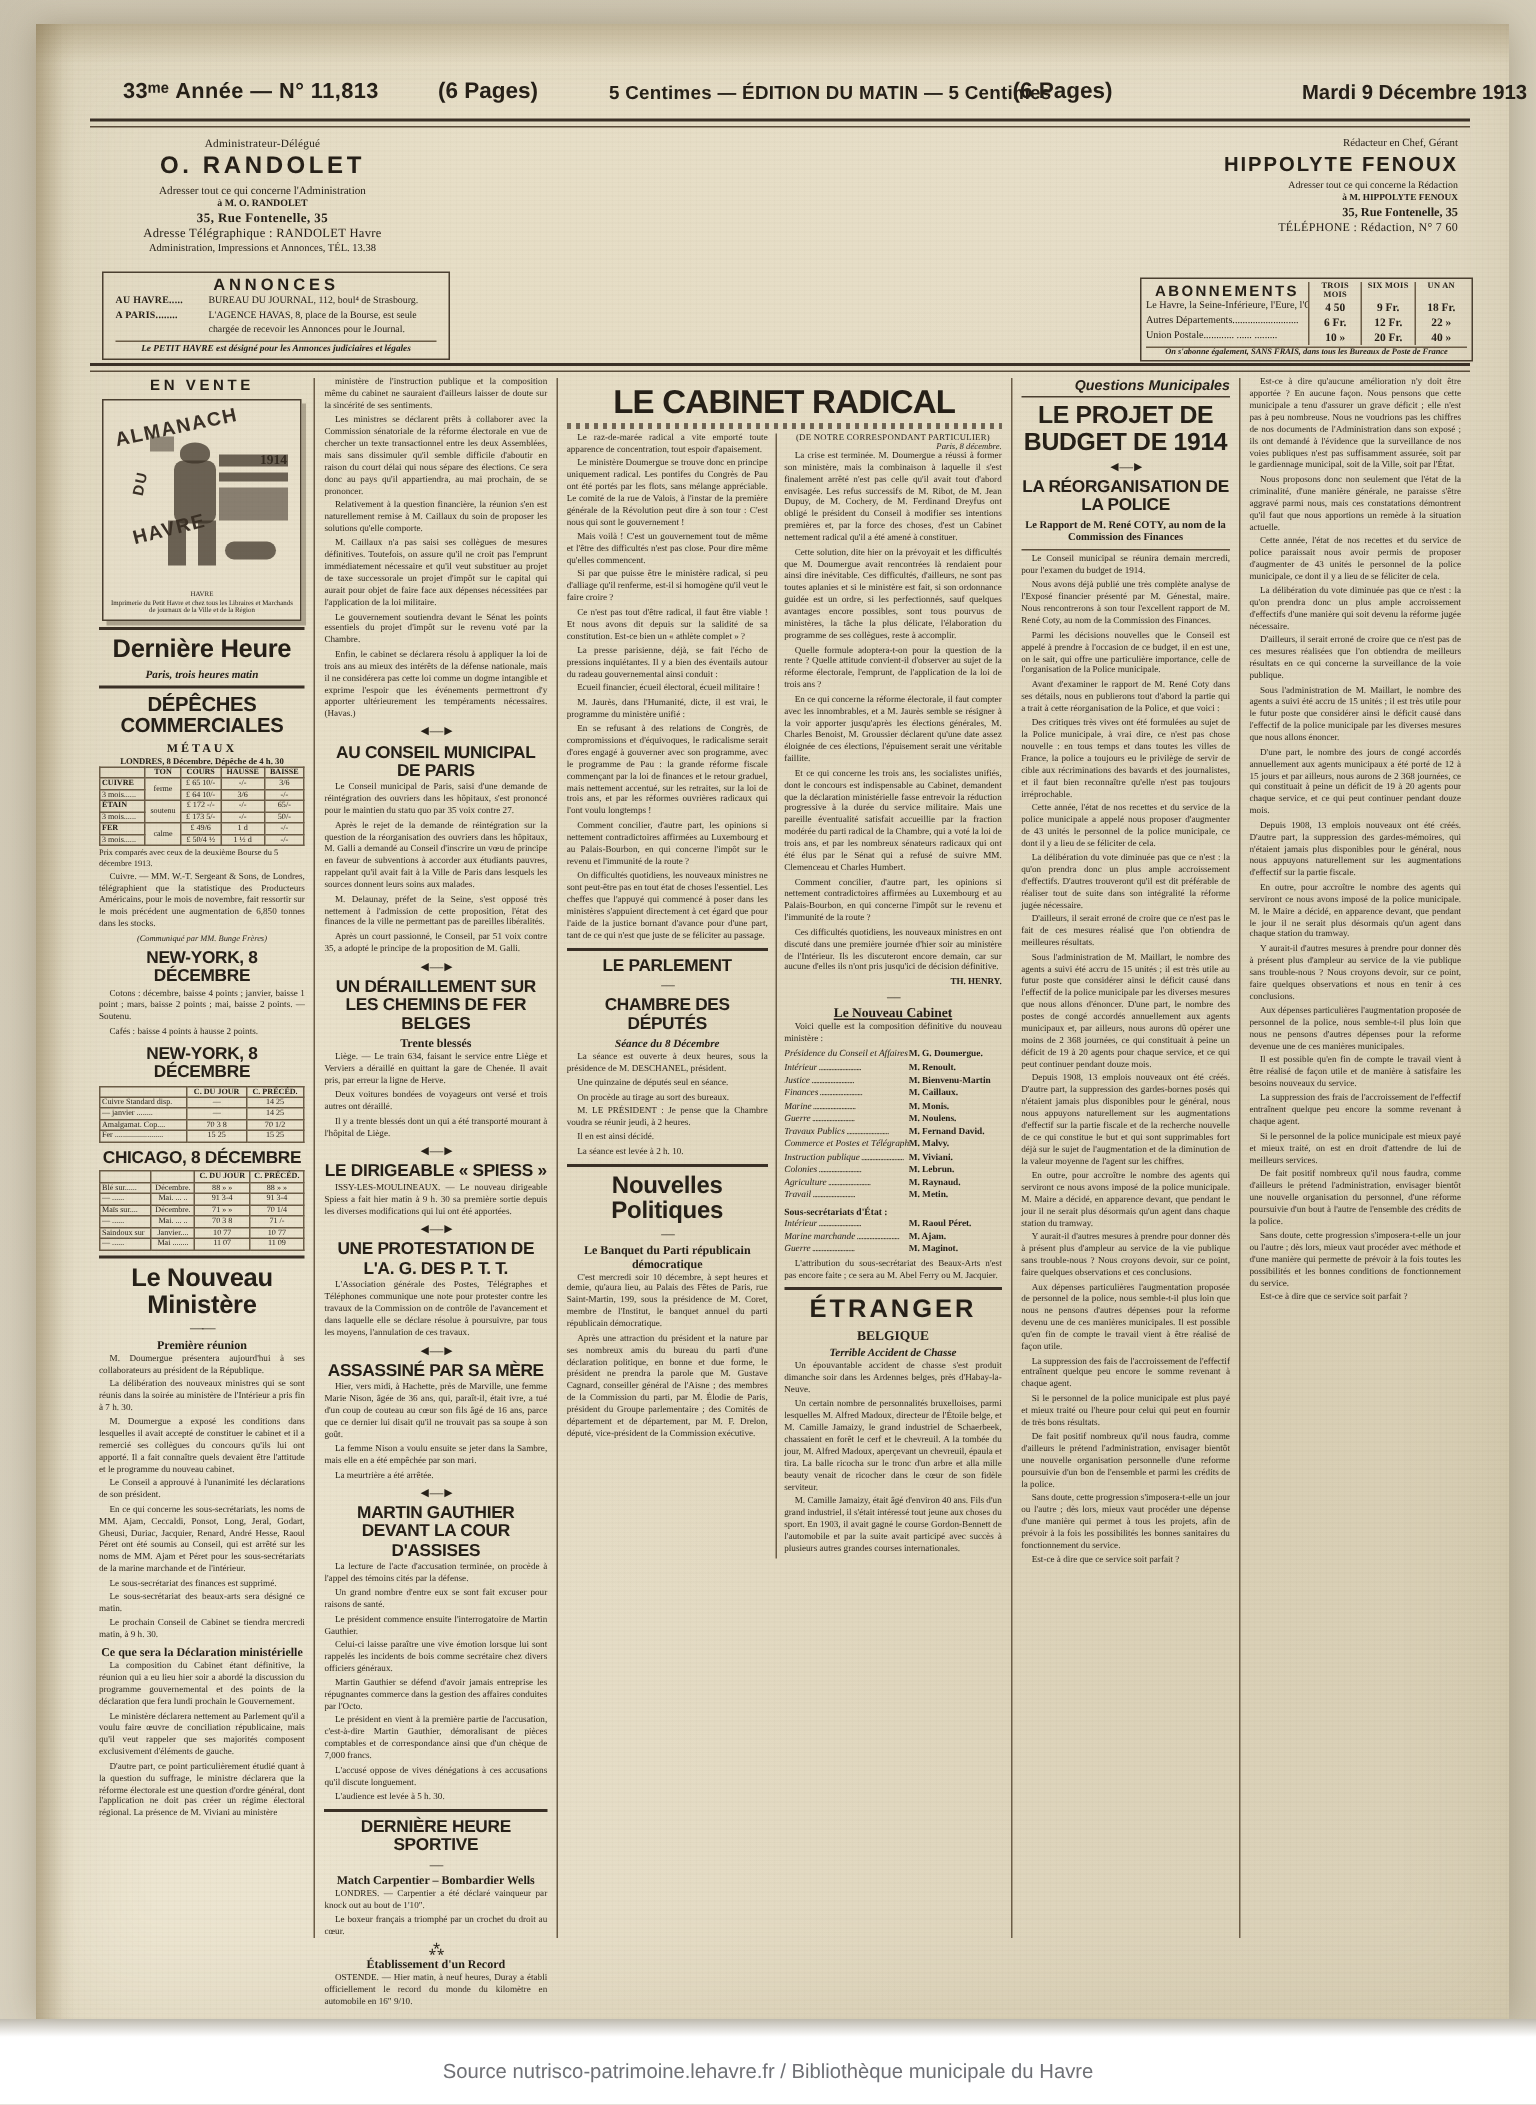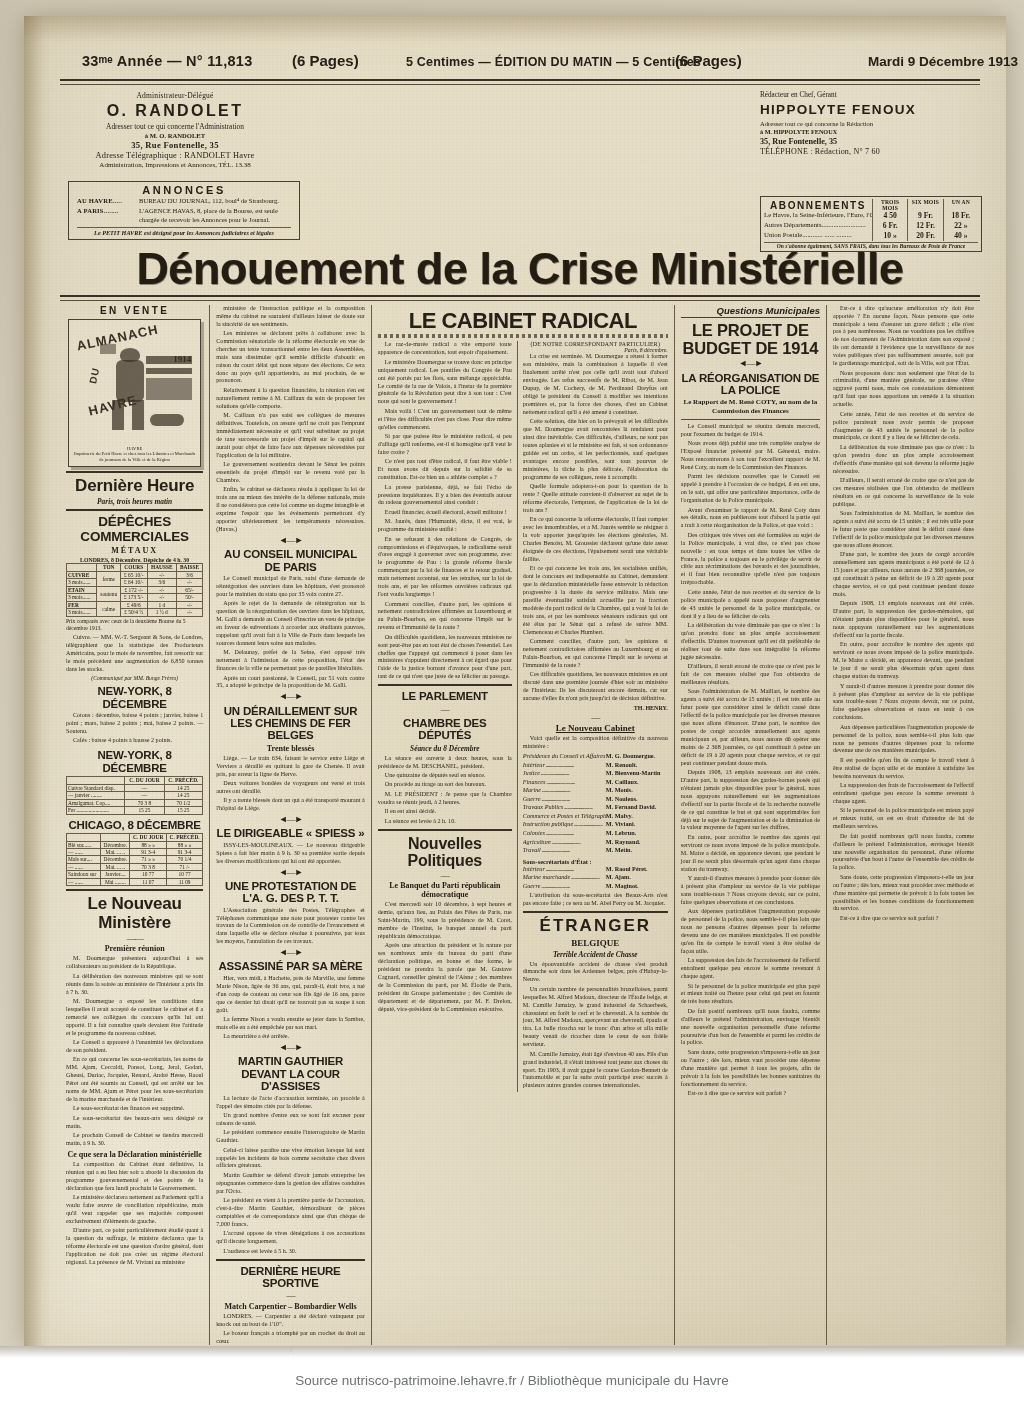--- a/index.html
+++ b/index.html
@@ -68,29 +68,29 @@
 
   .mast-mid{position:absolute;left:226px;top:0px;width:468px;text-align:center;}
   .title{
     font-family:"Liberation Serif",serif;font-weight:bold;font-size:57px;line-height:1.02;
     letter-spacing:.5px;color:#2a2218;
     text-shadow:.6px .6px 0 rgba(60,48,32,.45), -.4px .3px 0 rgba(80,66,44,.30);
   }
   .sub1{font-family:"Liberation Serif",serif;font-size:17.5px;letter-spacing:1.6px;margin-top:4px;}
   .sub2{font-family:"Liberation Serif",serif;font-style:italic;font-size:15.5px;margin-top:6px;letter-spacing:.3px;}
 
-  .mast-right{position:absolute;left:700px;top:2px;width:212px;text-align:left;line-height:1.3;}
+  .mast-right{position:absolute;left:700px;top:2px;width:212px;text-align:right;line-height:1.3;}
   .mr-1{font-size:7.2px;}
   .mr-2{font-size:13.5px;font-weight:bold;letter-spacing:1.3px;font-family:"Liberation Sans",sans-serif;margin:1px 0;}
   .mr-3{font-size:6.6px;}
   .mr-4{font-size:6.2px;font-weight:bold;}
   .mr-5{font-size:8.2px;font-weight:bold;}
   .mr-6{font-size:8px;letter-spacing:.2px;}
 
-  .abo{position:absolute;left:700px;top:107px;width:214px;border:1px solid #4a3f30;padding:2px 3px 2px;}
+  .abo{position:absolute;left:700px;top:96px;width:214px;border:1px solid #4a3f30;padding:2px 3px 2px;}
   .abo-top{display:flex;align-items:flex-end;}
   .abo-ttl{flex:1;text-align:center;font-family:"Liberation Sans",sans-serif;font-weight:bold;font-size:10px;letter-spacing:1.6px;}
   .abo-hd{display:flex;width:106px;font-size:5.6px;font-weight:bold;text-align:center;letter-spacing:.2px;}
   .abo-hd span{flex:1;border-left:1px solid #6b5c46;}
   .abo-r{display:flex;font-size:6.8px;line-height:1.3;}
   .abo-n{flex:1;white-space:nowrap;overflow:hidden;}
   .abo-c{width:106px;display:flex;font-weight:bold;text-align:center;font-size:7.6px;}
   .abo-c span{flex:1;border-left:1px solid #6b5c46;}
   .abo-f{text-align:center;font-size:5.6px;font-style:italic;font-weight:bold;border-top:1px solid #6b5c46;margin-top:1px;}
 
@@ -242,21 +242,20 @@
           <div class="abo-c">
             <span>10 »</span>
             <span>20 Fr.</span>
             <span>40 »</span>
           </div>
         </div>
         <div class="abo-f">On s'abonne également, SANS FRAIS, dans tous les Bureaux de Poste de France</div>
       </div>
     </div>
 
-    <div class="banner">Dénouement de la Crise Ministérielle</div>
     <div class="rule-dbl"></div>
 
     <div class="cols">
 
       <div class="col c1">
         <div class="envente">EN VENTE</div>
         <div class="adbox">
           <div class="alm-art">
             <div class="alm-word" style="left:4px;top:4px;transform:rotate(-12deg);">ALMANACH</div>
             <div class="alm-word" style="left:14px;top:44px;transform:rotate(-78deg);font-size:10px;">DU</div>

